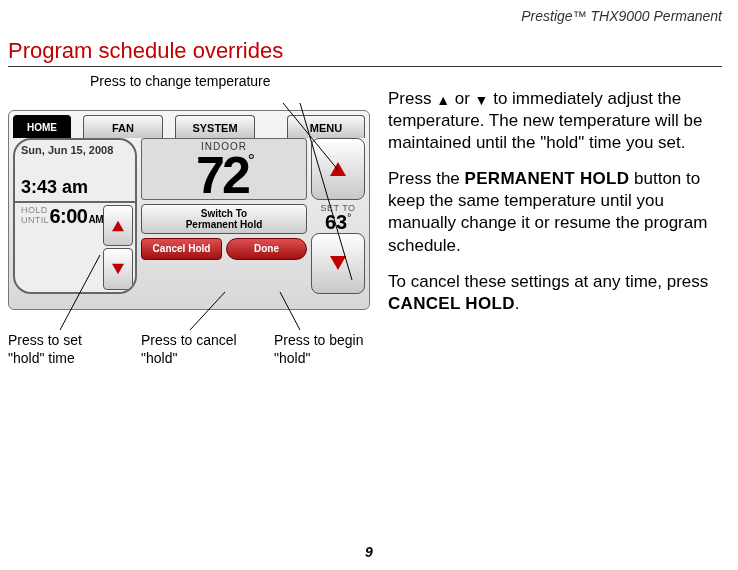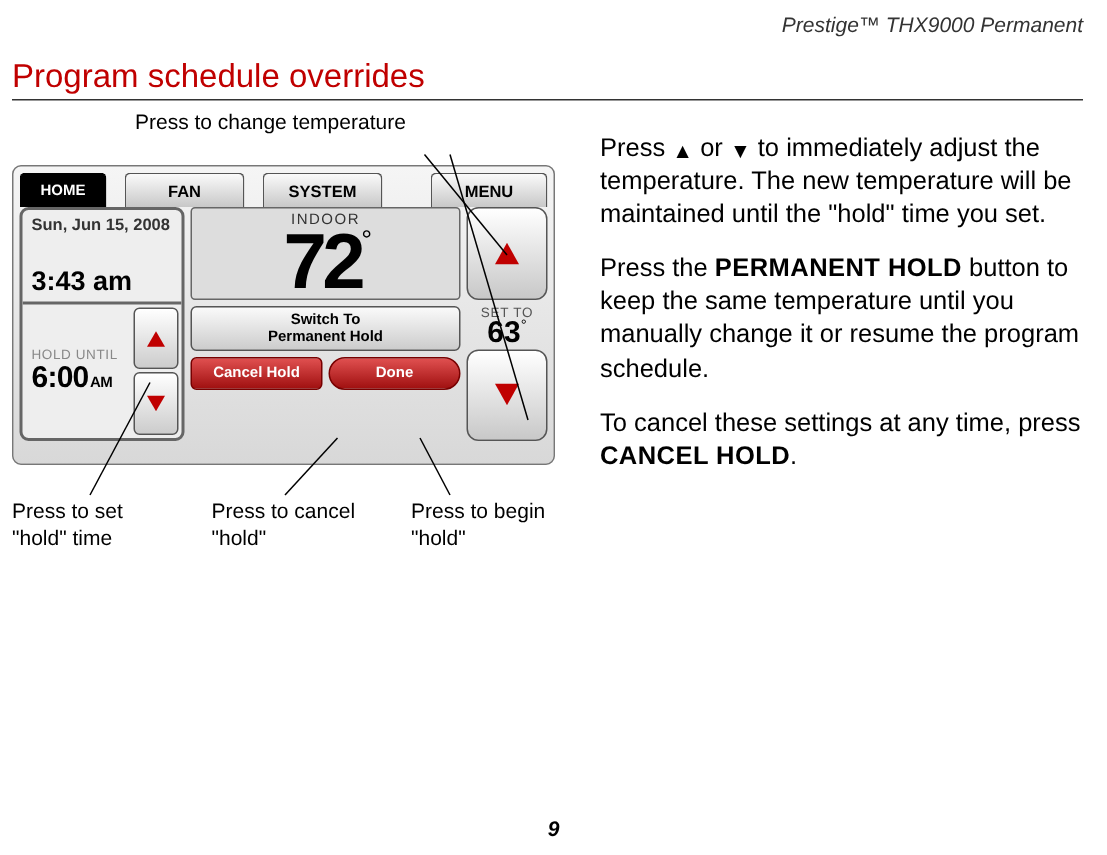--- a/index.html
+++ b/index.html
@@ -48,21 +48,21 @@
     display: flex;
     gap: 28px;
   }
   .callouts-bottom > div {
     max-width: 105px;
     line-height: 1.25;
   }
   .body-text {
     position: absolute;
     top: 88px;
-    left: 400px;
+    left: 388px;
     right: 16px;
     font-size: 17px;
     line-height: 1.3;
   }
   .body-text p { margin-bottom: 14px; }
   .keycap {
     font-family: "Arial Narrow", Arial, sans-serif;
     font-stretch: condensed;
     font-weight: bold;
     letter-spacing: 0.3px;
@@ -117,24 +117,24 @@
   }
   .tab.menu { width: 78px; }
   .tab-gap { flex:1; }
   .panel-row {
     display: flex;
     padding: 0 4px 4px 4px;
     gap: 4px;
     height: 160px;
   }
   .left-card {
-    width: 110px;
+    width: 124px;
     background: #eee;
     border: 2px solid #666;
-    border-radius: 6px;
+    border-radius: 18px;
     overflow: hidden;
     display: flex;
     flex-direction: column;
   }
   .datebox {
     border-bottom: 2px solid #666;
     font-size: 11px;
     font-weight: bold;
     padding: 4px 6px 2px 6px;
     line-height: 1.2;
@@ -142,21 +142,21 @@
   }
   .datebox .time { font-size: 18px; color:#000;margin-top:20px; }
   .holdrow {
     flex: 1;
     display: flex;
     align-items: stretch;
   }
   .holdcol {
     flex: 1;
     display: flex;
-    flex-direction: column;
+    flex-direction: row;
     justify-content: center;
     padding: 2px 0 2px 6px;
   }
   .holduntil { font-size: 9px; letter-spacing: 0.4px; color:#888; }
   .holdtime { font-size: 20px; font-weight: bold; letter-spacing: -0.5px; }
   .holdtime small { font-size: 10px; margin-left:1px; }
   .arrowcol {
     width: 32px;
     display: flex;
     flex-direction: column;

